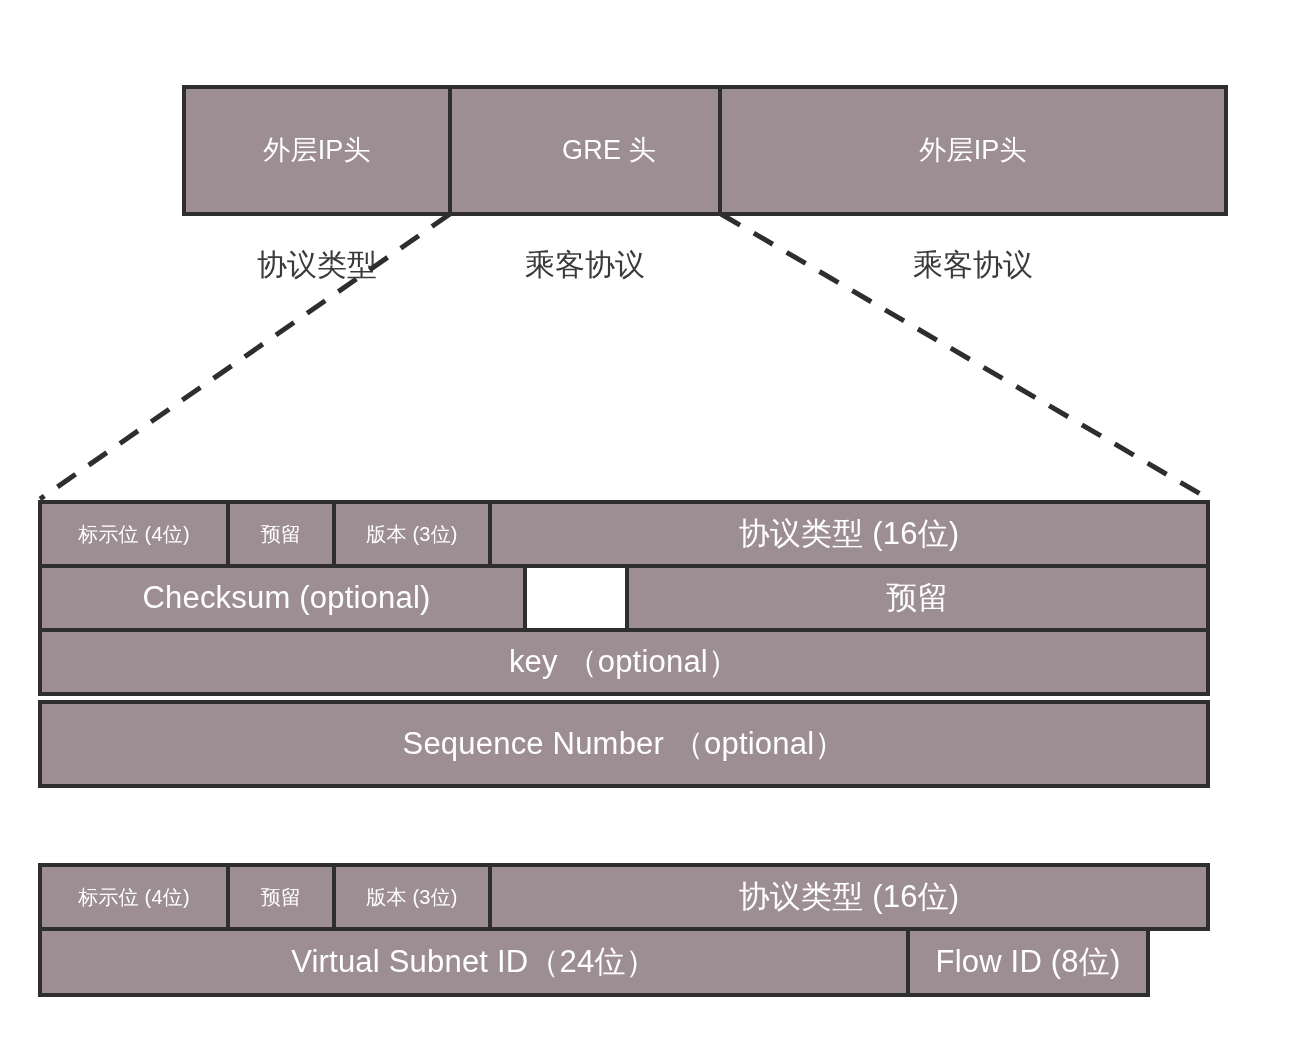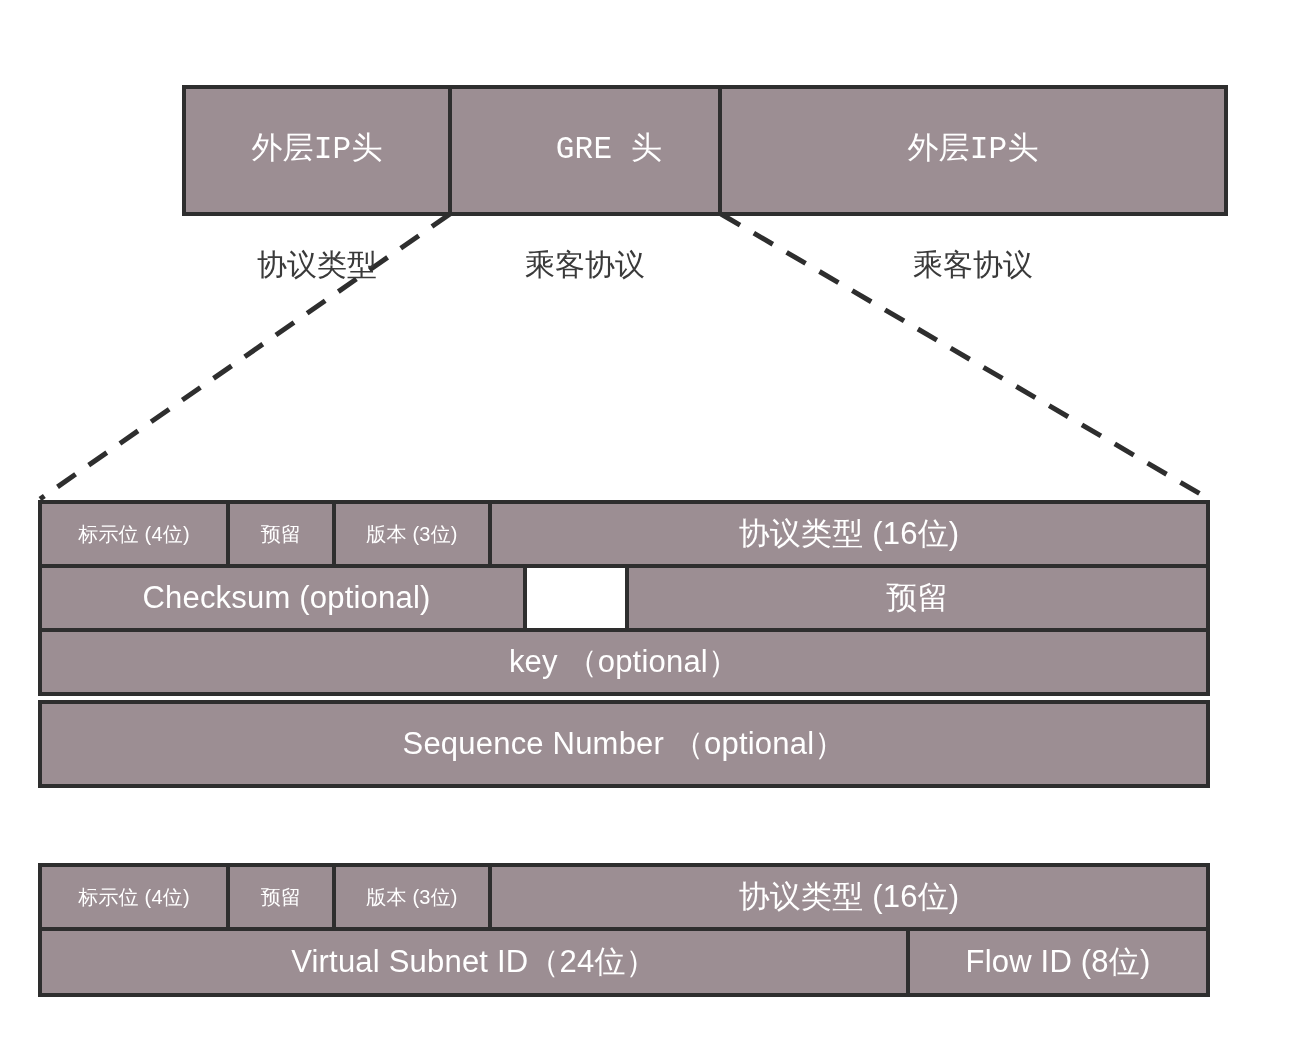--- a/index.html
+++ b/index.html
@@ -31,21 +31,21 @@
     display: flex;
     align-items: center;
     justify-content: center;
     text-align: center;
     line-height: 1.1;
     white-space: nowrap;
     letter-spacing: 0.2px;
   }
 
   
-  .enc-cell { font-size: 31px; font-family: Liberation Mono, monospace; }
+  .enc-cell { font-size: 27px; }
 
   
   .caption {
     position: absolute;
     color: #3A3A3A;
     font-size: 30px;
     white-space: nowrap;
     text-align: center;
     line-height: 1;
   }
@@ -131,17 +131,17 @@
   <div class="cell hdr-cell" style="left:332px; top:863px; width:160px; height:68px;">
     <span>版本 (3位)</span>
   </div>
   <div class="cell hdr-cell big" style="left:488px; top:863px; width:722px; height:68px;">
     <span>协议类型 (16位)</span>
   </div>
 
   <div class="cell hdr-cell big" style="left:38px; top:927px; width:872px; height:70px;">
     <span>Virtual Subnet ID（24位）</span>
   </div>
-  <div class="cell hdr-cell big" style="left:906px; top:927px; width:304px; height:70px;">
+  <div class="cell hdr-cell big" style="left:906px; top:927px; width:244px; height:70px;">
     <span>Flow ID (8位)</span>
   </div>
 
 </div>
 
 </body></html>

